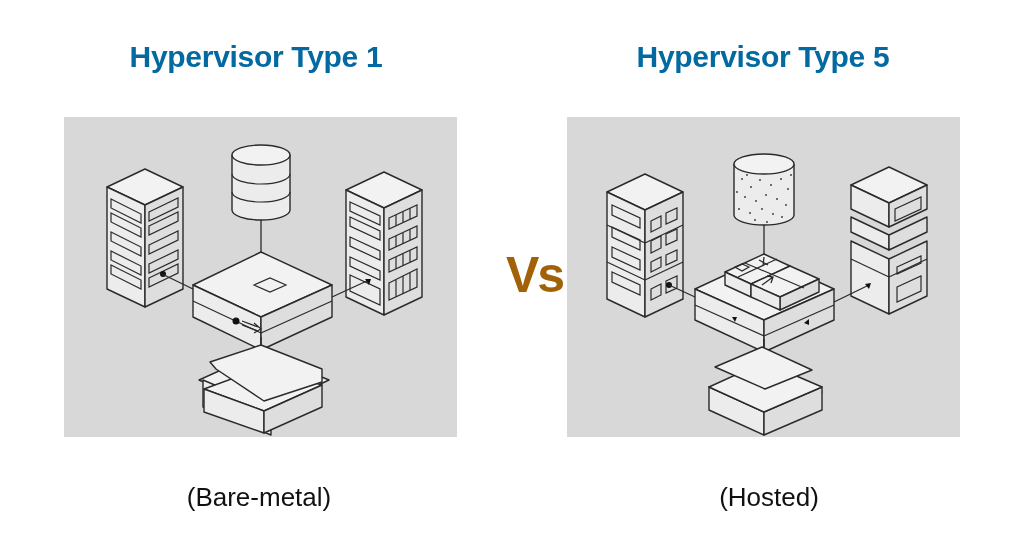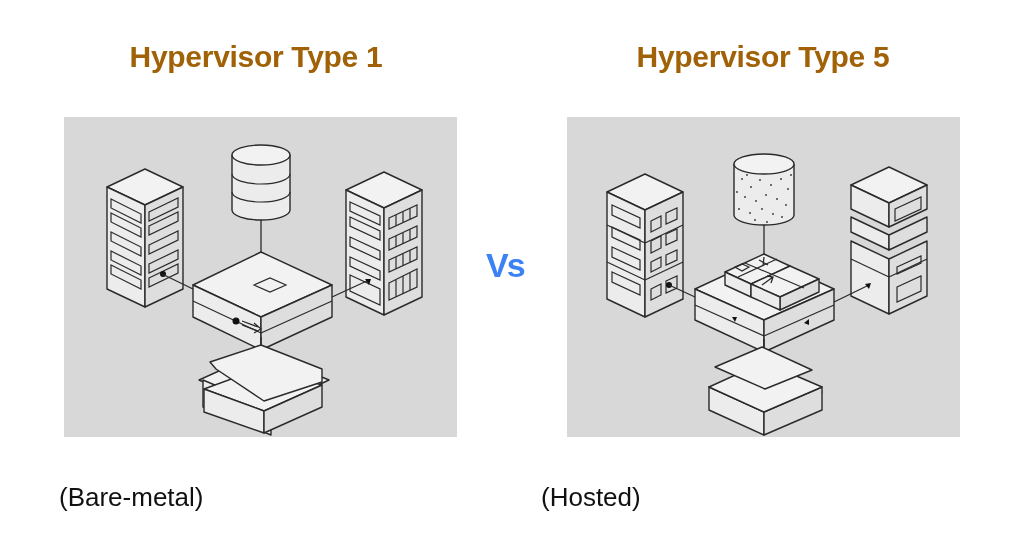--- a/index.html
+++ b/index.html
@@ -1,27 +1,27 @@
 <!DOCTYPE html>
 <html><head>
 <meta charset="utf-8">
 <style>
   html, body { margin: 0; padding: 0; background: #ffffff; }
   body { width: 1024px; height: 559px; position: relative; overflow: hidden; font-family: "Liberation Sans", sans-serif; }
-  .title { position: absolute; top: 40px; width: 400px; text-align: center; font-weight: bold; font-size: 30px; color: #a16207; letter-spacing: -0.3px; }
+  .title { position: absolute; top: 40px; width: 400px; text-align: center; font-weight: bold; font-size: 30px; color: #0369a1; letter-spacing: -0.3px; }
   #title-left { left: 56px; }
   #title-right { left: 563px; }
   .panel { position: absolute; top: 117px; width: 393px; height: 320px; background: #d8d8d8; }
   #panel-left { left: 64px; }
   #panel-right { left: 567px; }
   .panel svg { position: absolute; left: 0; top: 0; width: 393px; height: 320px; }
-  .vs { position: absolute; left: 486px; top: 246px; font-size: 34px; font-weight: bold; color: #3b82f6; letter-spacing: -2px; }
-  .subtitle { position: absolute; top: 482px; width: 400px; text-align: left; font-size: 26px; color: #111; }
+  .vs { position: absolute; left: 506px; top: 246px; font-size: 50px; font-weight: bold; color: #a16207; letter-spacing: -2px; }
+  .subtitle { position: absolute; top: 482px; width: 400px; text-align: center; font-size: 26px; color: #111; }
   #sub-left { left: 59px; }
-  #sub-right { left: 541px; }
+  #sub-right { left: 569px; }
   svg .s { stroke: #2a2a2a; stroke-width: 1.4; stroke-linejoin: round; fill: #ececec; }
   svg .t { stroke: #2a2a2a; stroke-width: 1.4; stroke-linejoin: round; fill: #f2f2f2; }
   svg .d { stroke: #2a2a2a; stroke-width: 1.4; stroke-linejoin: round; fill: #dedede; }
   svg .n { stroke: #2a2a2a; stroke-width: 1.2; fill: none; }
   svg .ln { stroke: #2a2a2a; stroke-width: 1.3; fill: none; }
 </style>
 </head>
 <body>
 
 <div class="title" id="title-left">Hypervisor Type 1</div>

